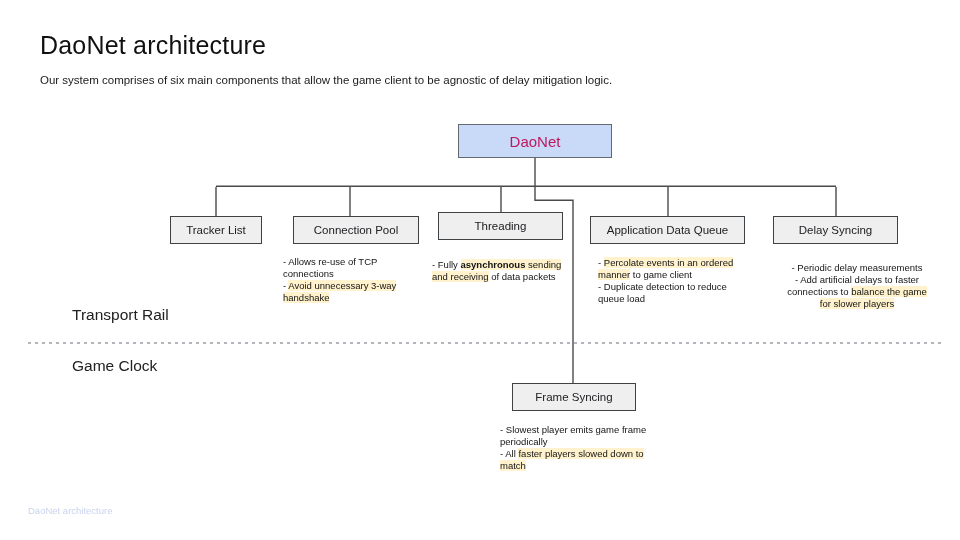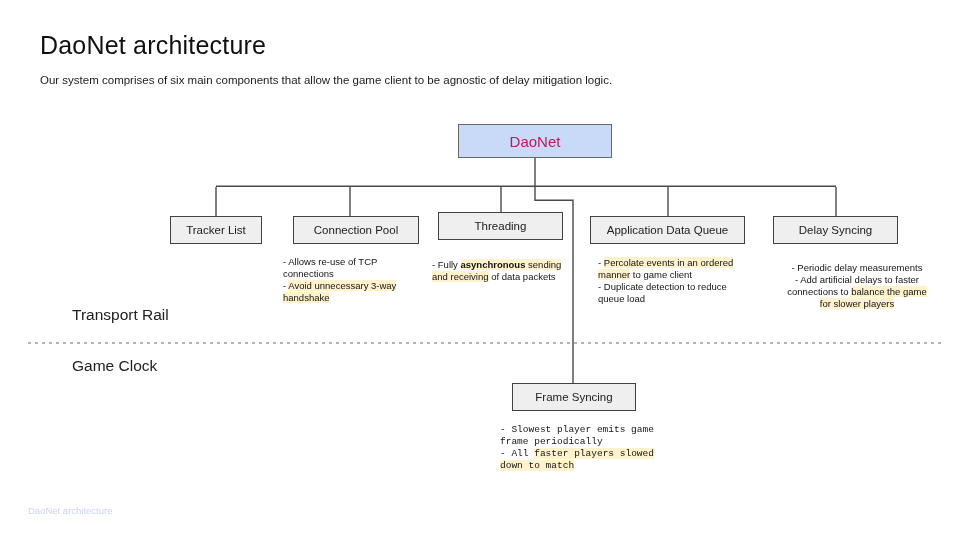--- a/index.html
+++ b/index.html
@@ -49,21 +49,21 @@
 
   .notes {
     position: absolute; z-index: 2;
     font-size: 9.5px; line-height: 12px; color: #141414;
   }
   .t-tracker   { left: 170px; top: 258px; width: 104px; }
   .t-pool      { left: 283px; top: 256px; width: 122px; }
   .t-threading { left: 432px; top: 259px; width: 136px; }
   .t-adq       { left: 598px; top: 257px; width: 150px; }
   .t-delay     { left: 783px; top: 262px; width: 148px; text-align: center; }
-  .t-frame     { left: 500px; top: 424px; width: 158px; font-family: Liberation Mono, monospace; }
+  .t-frame     { left: 500px; top: 424px; width: 158px; }
 
   .notes .hl { background: #fff2cc; }
   .notes .b  { font-weight: 700; }
 
   .lane-label {
     position: absolute; z-index: 2;
     left: 28px; font-size: 15.5px; color: #212121; margin-left: 44px;
   }
   .lane-transport { top: 306px; }
   .lane-gameclock { top: 357px; }

